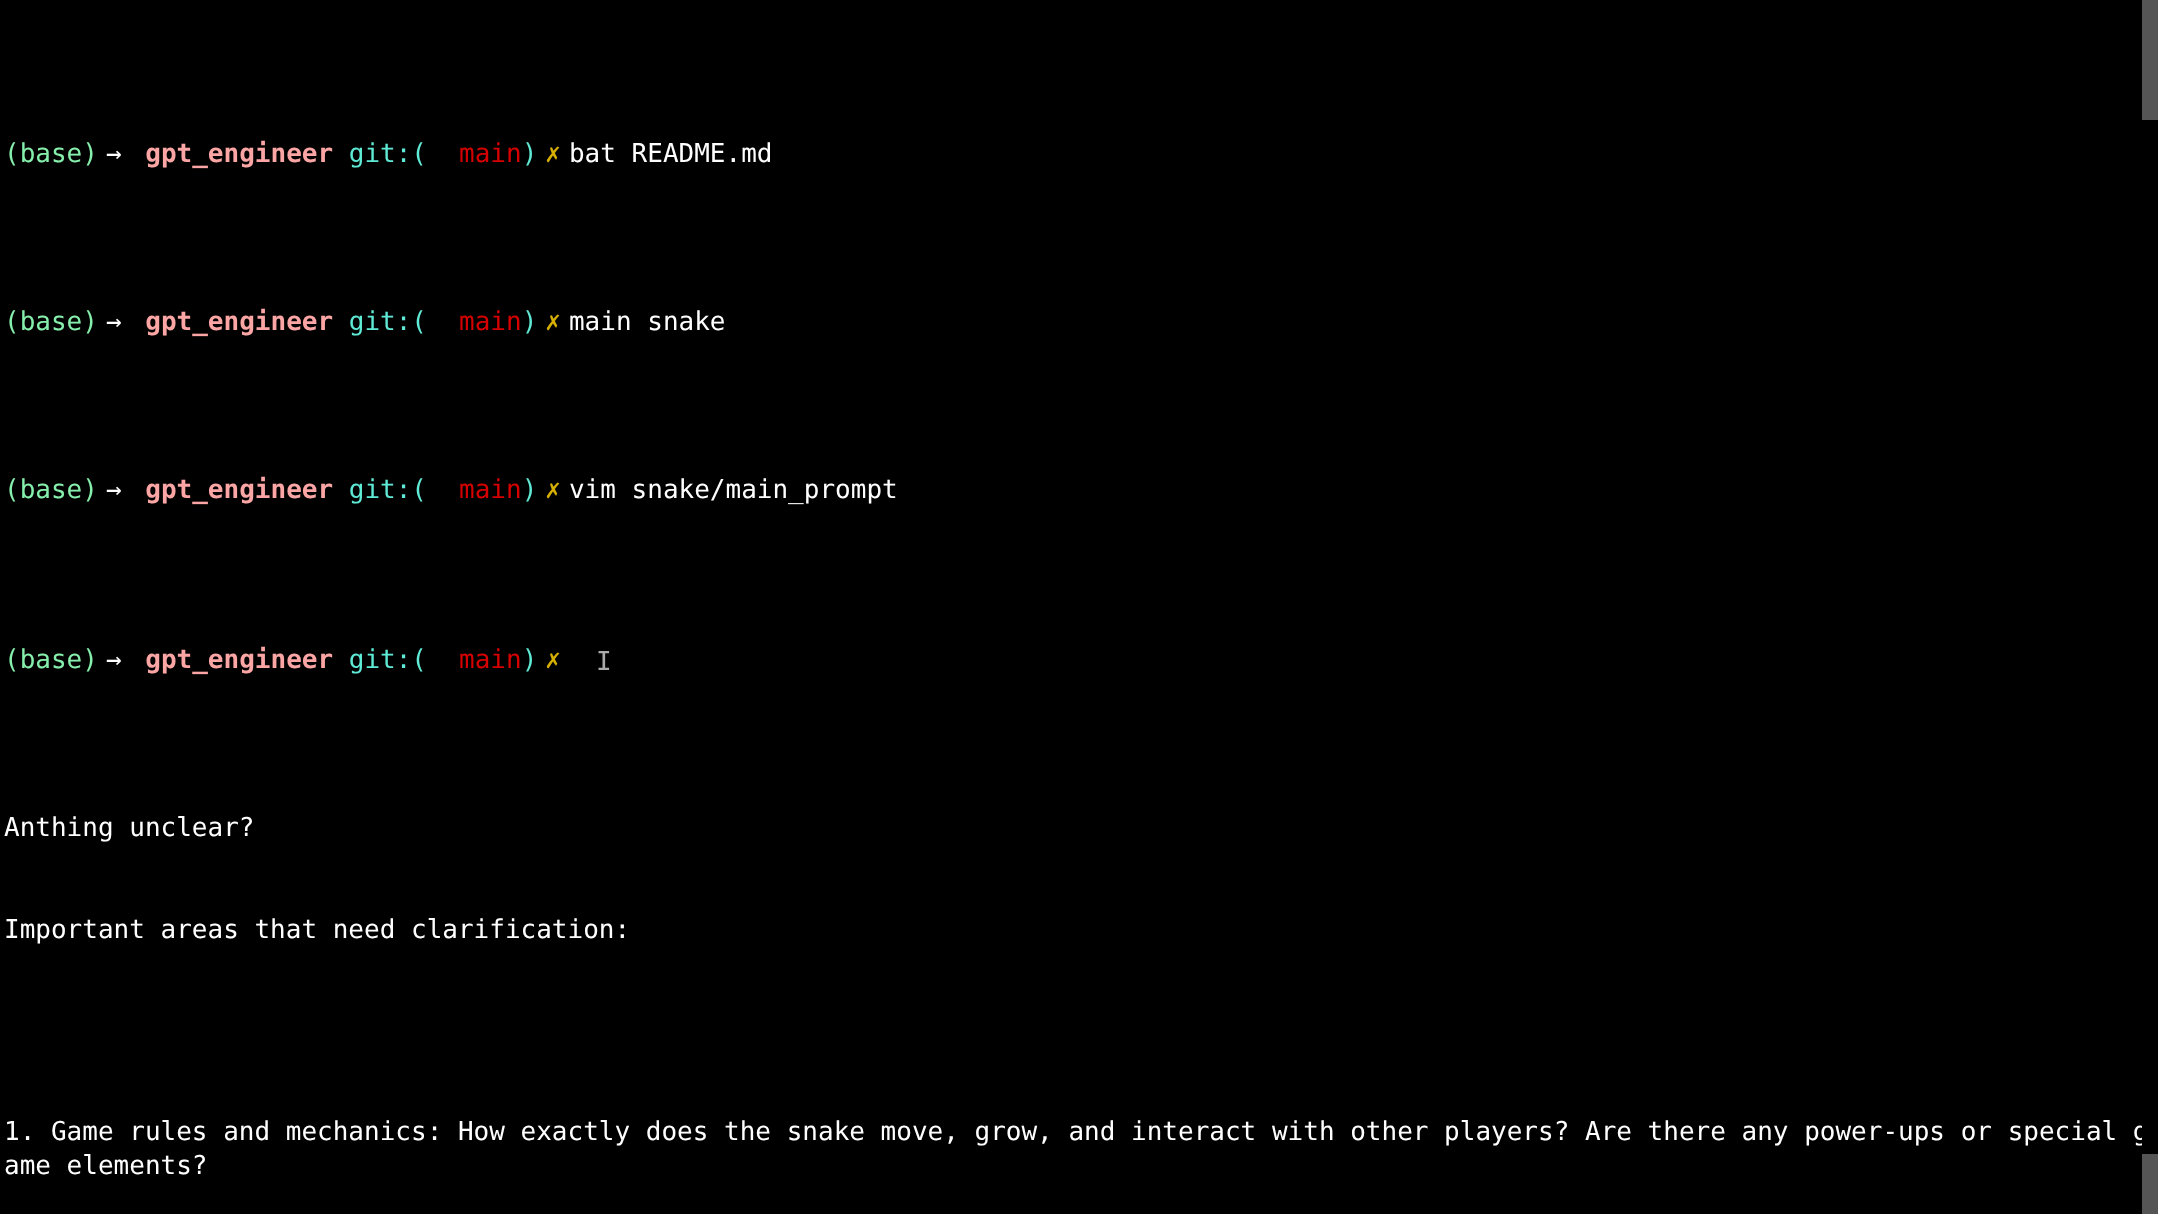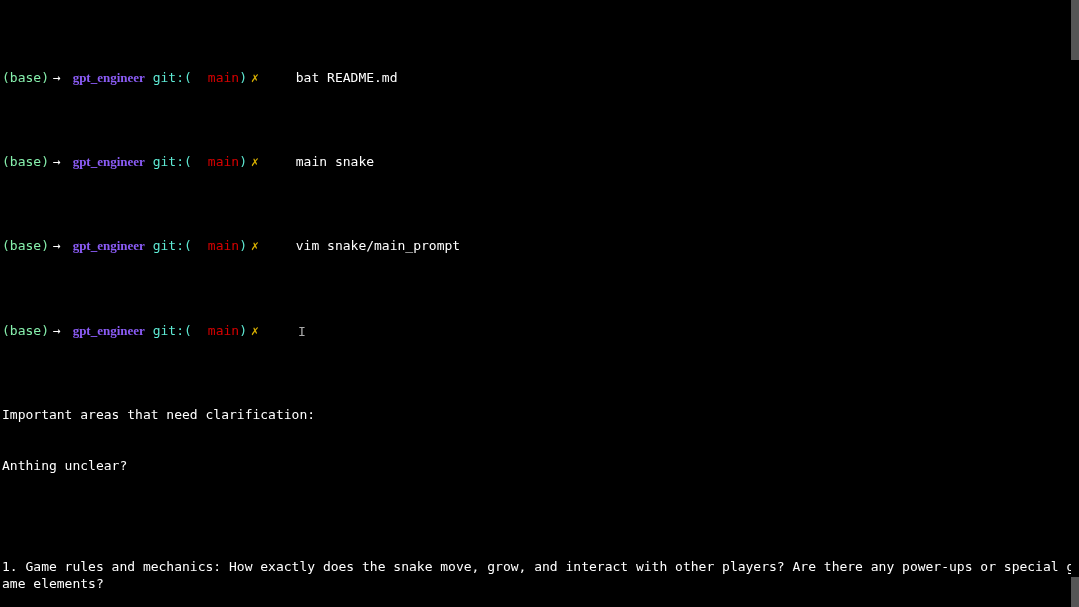--- a/index.html
+++ b/index.html
@@ -29,38 +29,36 @@
       white-space: pre;
     }
     .env {
       color: #86efac;
     }
     .arrow {
       color: #ffffff;
       margin: 0 4px;
     }
     .dir {
-      color: #8b5cf6;
+      color: #fca5a5;
       font-weight: bold;
-      font-family: Liberation Serif, serif;
     }
     .git-label {
       color: #5eead4;
     }
     .git-branch {
       color: #d70000;
       padding-left: 16px;
     }
     .git-dirty {
       color: #d7af00;
       margin: 0 4px;
     }
     .cmd {
       color: #ffffff;
-      margin-left: 33px;
     }
     .output-line {
       color: #ffffff;
       white-space: pre-wrap;
     }
     .blank-line {
       height: 1.3em;
     }
     .ibeam {
       position: absolute;
@@ -141,22 +139,22 @@
     <span class="env">(base)</span>
     <span class="arrow">→</span>
     <span> </span>
     <span class="dir">gpt_engineer</span>
     <span> </span>
     <span class="git-label">git:(</span><span class="git-branch">main</span><span class="git-label">)</span>
     <span class="git-dirty">✗</span>
   </div>
 
   
+  <div class="output-line">Anthing unclear?</div>
   <div class="output-line">Important areas that need clarification:</div>
-  <div class="output-line">Anthing unclear?</div>
   <div class="blank-line"></div>
   <div class="output-line">1. Game rules and mechanics: How exactly does the snake move, grow, and interact with other players? Are there any power-ups or special game elements?</div>
   
   
   
   
   
   
   
   

